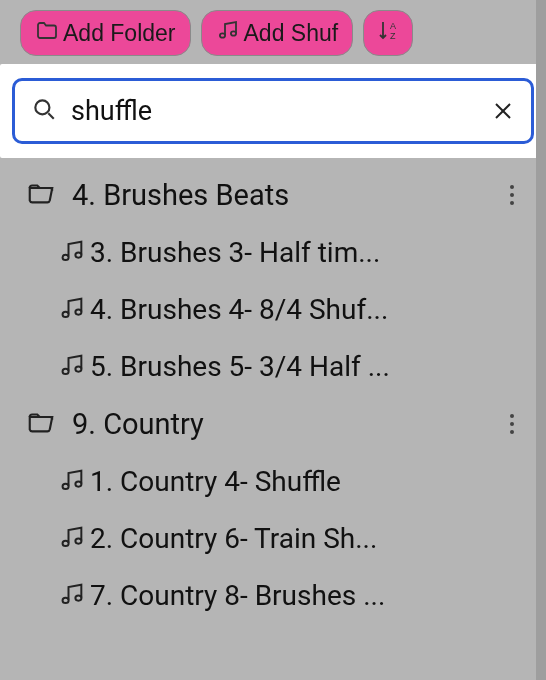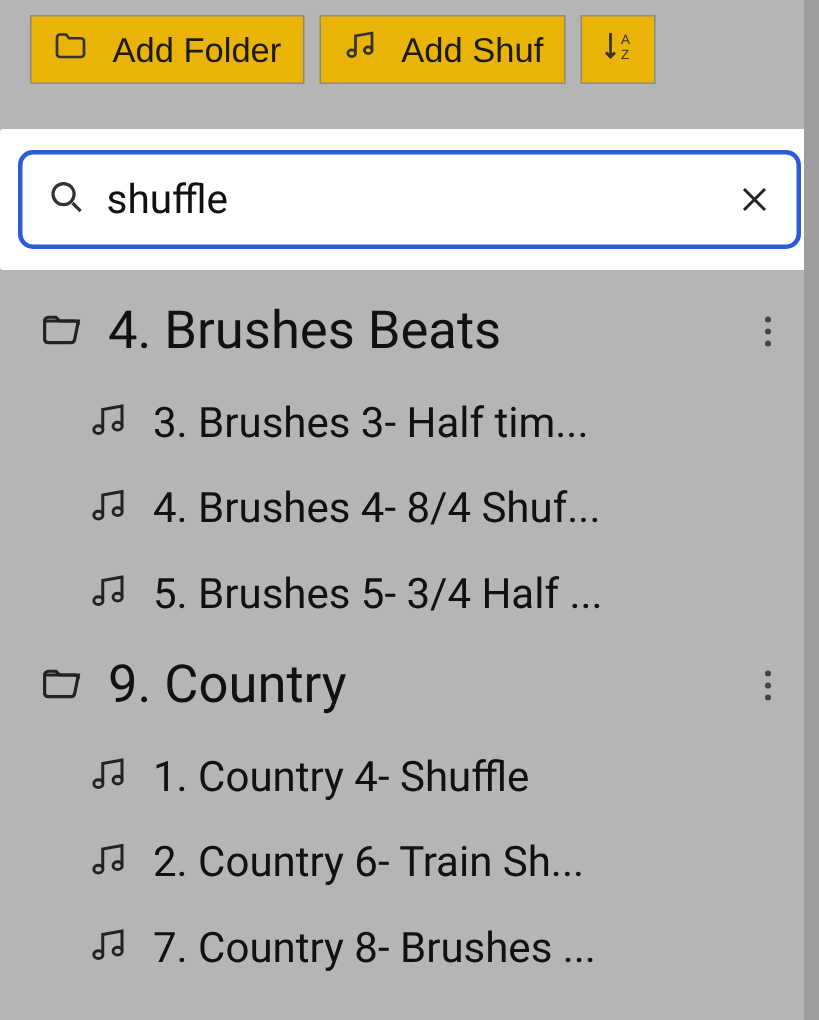--- a/index.html
+++ b/index.html
@@ -17,40 +17,39 @@
     }
     .toolbar {
       display: flex;
       gap: 10px;
       padding: 10px 20px 8px 20px;
       align-items: center;
     }
     .tool-btn {
       display: flex;
       align-items: center;
-      gap: 16px;
-      background: #eab308;
+      gap: 4px;
+      background: #ec4899;
       border: 1px solid #8a8a8a;
-      border-radius: 0;
+      border-radius: 16px;
       padding: 7px 14px;
       font-size: 23px;
       color: #1a1a1a;
       cursor: pointer;
     }
     .tool-btn-icon-only {
       padding: 7px 12px;
     }
     .tool-icon {
       flex-shrink: 0;
     }
     .search-row {
       background: #ffffff;
       padding: 14px 12px 14px 12px;
       border-radius: 2px;
-      margin-top: 22px;
     }
     .search-field {
       display: flex;
       align-items: center;
       gap: 14px;
       background: #ffffff;
       border: 3px solid #2b5cd6;
       border-radius: 10px;
       padding: 14px 16px;
     }
@@ -72,37 +71,37 @@
       padding-top: 8px;
     }
     .folder-header {
       display: flex;
       align-items: center;
       padding: 12px 20px 12px 26px;
       gap: 16px;
     }
     .folder-title {
       flex: 1;
-      font-size: 35px;
+      font-size: 29px;
       color: #111;
       white-space: nowrap;
       overflow: hidden;
       text-overflow: ellipsis;
     }
     .folder-menu {
       cursor: pointer;
       padding: 4px;
       display: flex;
       align-items: center;
     }
     .song-row {
       display: flex;
       align-items: center;
       padding: 12px 20px 12px 58px;
-      gap: 16px;
+      gap: 4px;
     }
     .song-title {
       flex: 1;
       font-size: 28px;
       color: #111;
       white-space: nowrap;
       overflow: hidden;
       text-overflow: ellipsis;
       max-width: 390px;
     }

